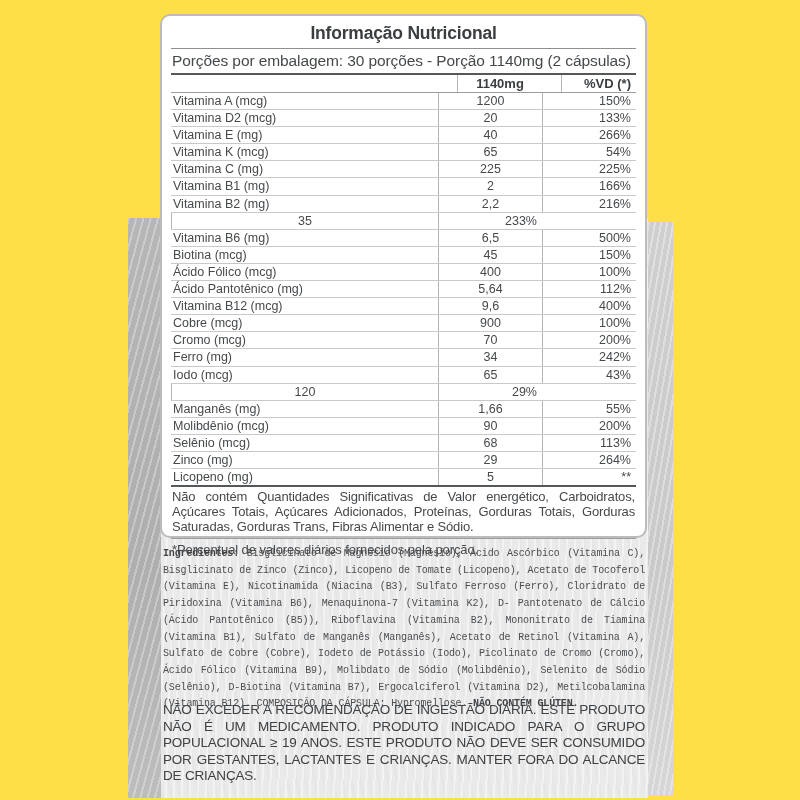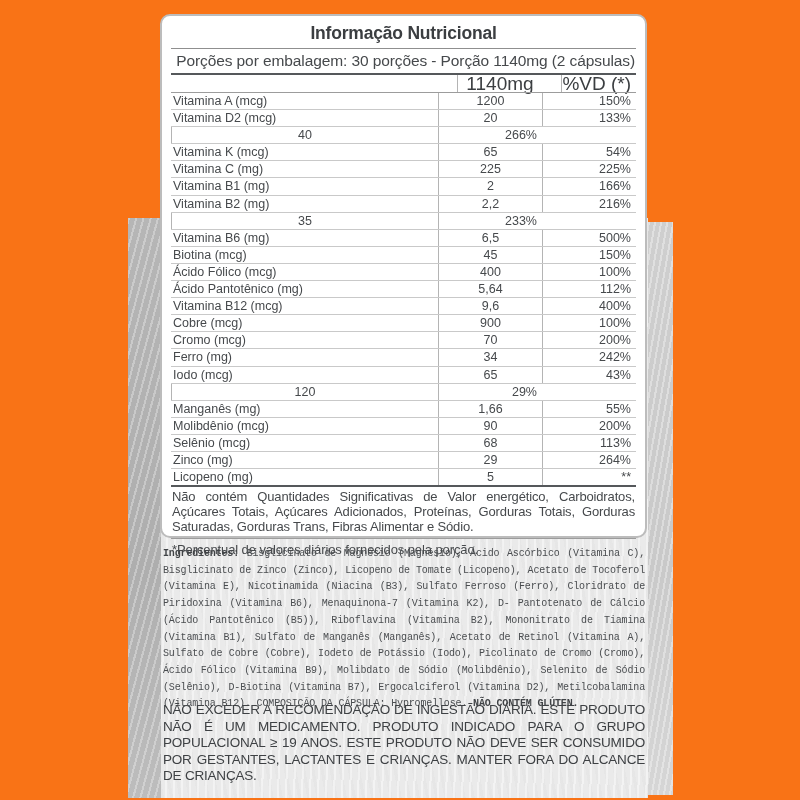--- a/index.html
+++ b/index.html
@@ -1,18 +1,18 @@
 <!DOCTYPE html>
 <html lang="pt"><head>
 <meta charset="utf-8">
 <style>
   * { margin:0; padding:0; box-sizing:border-box; }
   html,body { width:800px; height:800px; background:#ffffff; overflow:hidden;
     font-family:"Liberation Sans","DejaVu Sans",sans-serif; color:#46494c; }
-  .stage { position:relative; width:800px; height:800px; background:#f97316; }
+  .stage { position:relative; width:800px; height:800px; background:#fde047; }
 
   
   .pouch-left { position:absolute; left:128px; top:218px; width:33px; height:580px;
     background:
       repeating-linear-gradient(105deg, rgba(255,255,255,.30) 0 2px, rgba(0,0,0,0) 2px 7px),
       linear-gradient(180deg,#b6b6b6,#aeaeae 60%,#bdbdbd);
   }
   .pouch-right { position:absolute; left:648px; top:222px; width:25px; height:573px;
     background:
       repeating-linear-gradient(100deg, rgba(255,255,255,.35) 0 2px, rgba(0,0,0,0) 2px 6px),
@@ -27,31 +27,31 @@
 
   
   .card { position:absolute; left:160px; top:14px; width:487px; height:524px;
     background:#ffffff; border:2px solid #bcbcbc; border-radius:10px;
     padding:5px 9px 6px 9px; display:flex; flex-direction:column; }
   .nf-title { text-align:center; font-weight:bold; font-size:17.5px; color:#3b3e41;
     letter-spacing:-0.2px; padding:2px 0 4px; }
   .rule-thin  { border-top:1.6px solid #8f8f8f; }
   .rule-mid   { border-top:1px solid #9c9c9c; }
   .rule-thick { border-top:2.6px solid #55585b; }
-  .nf-serving { font-size:15.5px; color:#46494c; padding:2.5px 1px 3.5px; letter-spacing:-0.1px;text-align:right; }
+  .nf-serving { font-size:15.5px; color:#46494c; padding:2.5px 1px 3.5px; letter-spacing:-0.1px; }
 
   .tbl { display:flex; flex-direction:column; }
   .tr { display:grid; grid-template-columns:1fr 104px 94px; align-items:center; }
   .tr .td { font-size:12.5px; line-height:16.1px; height:16.1px; color:#46494c; white-space:nowrap; }
   .td.name { padding-left:2px; overflow:hidden; }
   .td.amount { text-align:center; border-left:1px solid #b4b4b4; height:100%; }
   .td.dv { text-align:right; padding-right:5px; border-left:1px solid #b4b4b4; height:100%; }
   .tr + .tr { border-top:1px solid #c9c9c9; }
   .tr.head { border-top:none; }
-  .tr.head .td { font-weight:normal; font-size:19px; height:17px; line-height:17px; color:#3b3e41;margin-left:19px; }
+  .tr.head .td { font-weight:bold; font-size:13px; height:17px; line-height:17px; color:#3b3e41;margin-left:19px; }
   .head-rule { border-top:1px solid #9c9c9c; }
 
   .nf-note { font-size:13px; line-height:14.7px; text-align:justify; padding:3px 1px 4px; letter-spacing:-0.15px; }
   .nf-footnote { font-size:13px; padding:3px 1px 2px; letter-spacing:-0.1px; }
 
   
   .ingredients { position:absolute; left:163px; top:546px; width:482px;
     font-size:10px; line-height:16.7px; text-align:justify; color:#4a4d50; letter-spacing:-0.15px;font-family:Liberation Mono, monospace; }
   .ingredients b { color:#404346; }
   .warning { position:absolute; left:163px; top:702px; width:482px;
@@ -87,20 +87,21 @@
     <div class="td dv">150%</div>
   </div>
 
   <div class="tr">
     <div class="td name">Vitamina D2 (mcg)</div>
     <div class="td amount">20</div>
     <div class="td dv">133%</div>
   </div>
 
   <div class="tr">
+    <div class="td name">Vitamina E (mg)</div>
     <div class="td amount">40</div>
     <div class="td dv">266%</div>
   </div>
 
   <div class="tr">
     <div class="td name">Vitamina K (mcg)</div>
     <div class="td amount">65</div>
     <div class="td dv">54%</div>
   </div>
 

